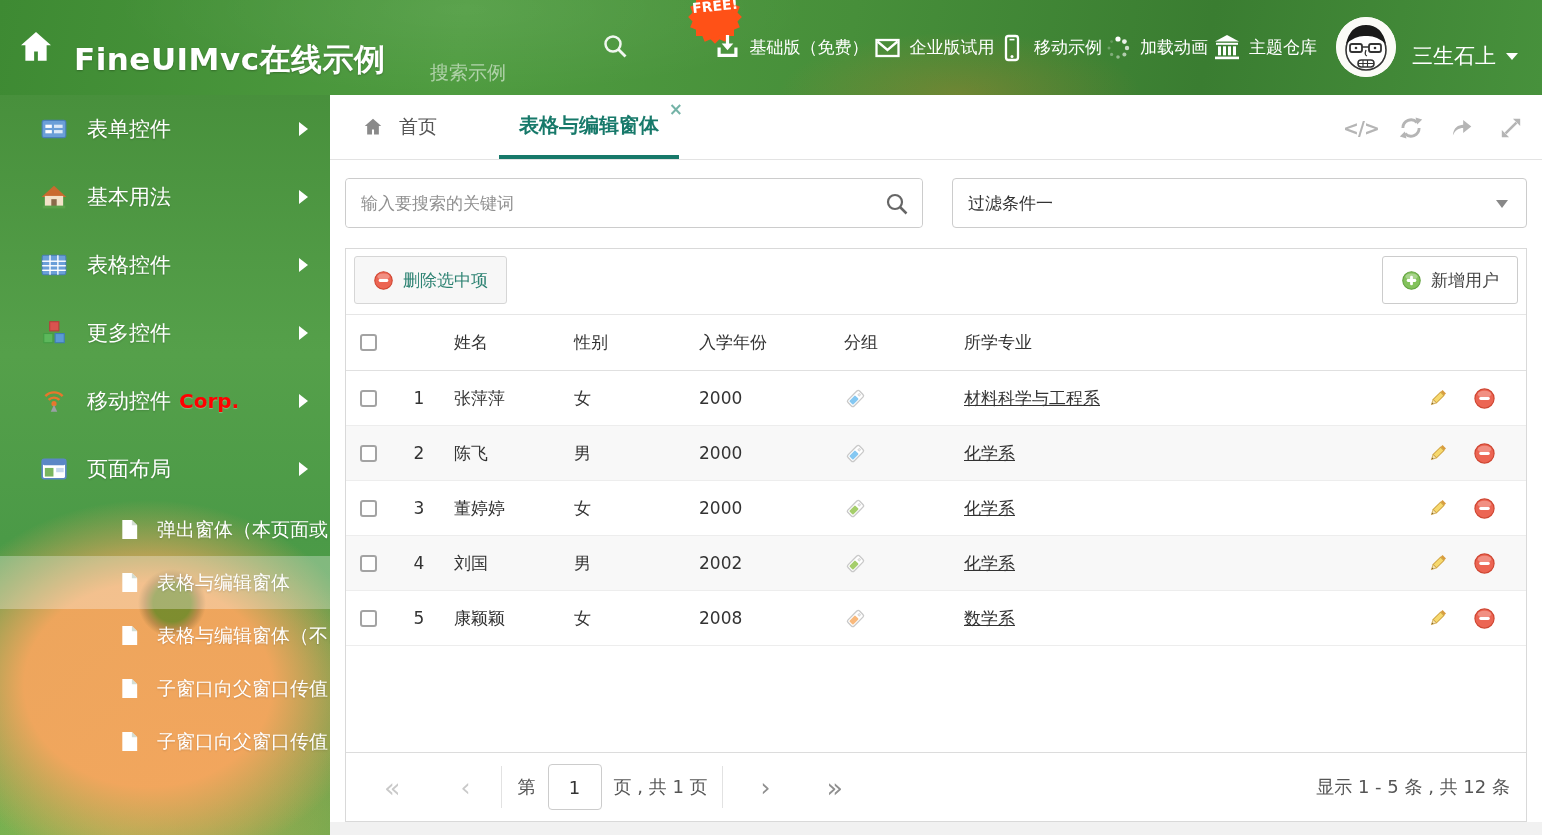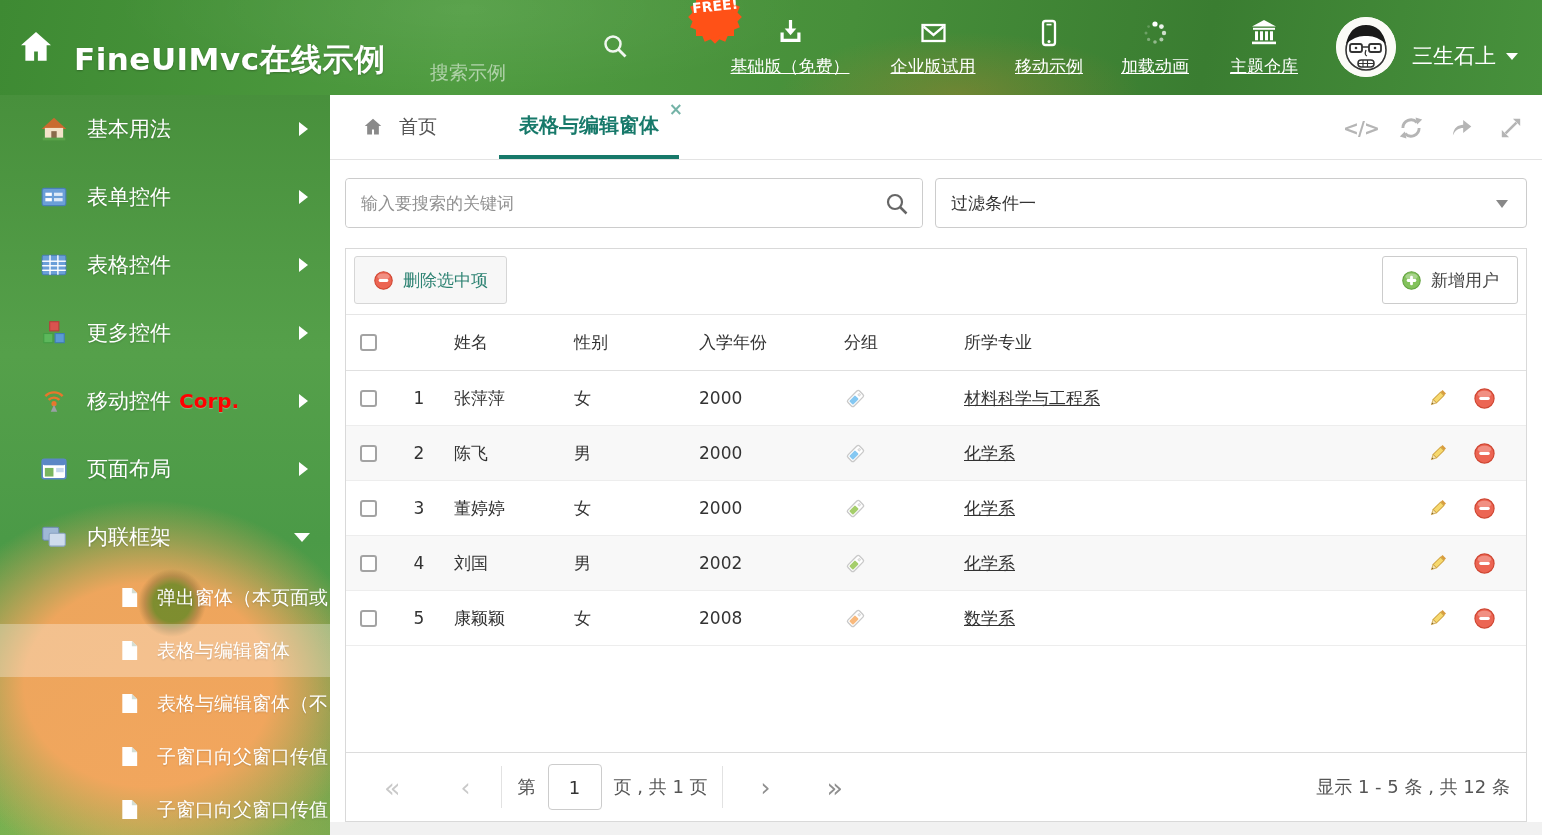--- a/index.html
+++ b/index.html
@@ -21,22 +21,22 @@
   .h-search input { background:transparent; border:none; outline:none; width:150px;
     font-size:19px; color:#fff; font-family:inherit; }
   .h-search input::placeholder { color:rgba(255,255,255,.55); }
   .h-mag { position:absolute; left:600px; top:31px; width:30px; height:30px; cursor:pointer; }
   .free-badge { position:absolute; left:686px; top:-12px; width:58px; height:58px; }
   .free-badge .spike { position:absolute; left:10px; top:10px; width:38px; height:38px; background:#ff5117; }
   .free-badge .r0{transform:rotate(0deg);} .free-badge .r1{transform:rotate(22.5deg);}
   .free-badge .r2{transform:rotate(45deg);} .free-badge .r3{transform:rotate(67.5deg);}
   .free-badge .free-text { position:absolute; left:0; top:10px; width:58px; text-align:center;
     font-size:14px; font-weight:bold; color:#fff; transform:rotate(-6deg); }
-  .h-nav-item { position:absolute; top:0; height:95px; display:flex; flex-direction:column;
-    align-items:center; justify-content:center; gap:6px; transform:translateX(-50%); cursor:pointer;text-decoration:underline; }
+  .h-nav-item { position:absolute; top:0; height:95px; display:flex; 
+    align-items:center; justify-content:center; gap:6px; transform:translateX(-50%); cursor:pointer; }
   .h-nav-item .nicon { width:32px; height:32px; }
   .h-nav-item .nlabel { font-size:17px; white-space:nowrap; }
   .avatar { position:absolute; left:1336px; top:17px; width:60px; height:60px; border-radius:50%;
     overflow:hidden; cursor:pointer; background:#fbfbf7; }
   .user { position:absolute; left:1412px; top:0; height:112px; display:flex; align-items:center;
     gap:10px; cursor:pointer; }
   .user .uname { font-size:21px; }
   .caret-down { width:0; height:0; border-left:6px solid transparent; border-right:6px solid transparent;
     border-top:7px solid #fff; }
 
@@ -73,21 +73,21 @@
   .tab-active { margin-left:62px; position:relative; padding:0 20px; display:flex; align-items:center;
     color:#17796a; font-weight:bold; font-size:20px; border-bottom:4px solid #17796a; cursor:pointer; }
   .tab-close { position:absolute; top:6px; right:-4px; color:#74b3a7; font-weight:bold;
     font-size:17px; cursor:pointer; line-height:1; }
   .tab-tools { position:absolute; right:18px; top:0; height:65px; display:flex; align-items:center;
     gap:24px; }
   .tool { width:26px; height:26px; color:#b5b5b5; cursor:pointer; display:flex; align-items:center;
     justify-content:center; }
   .tool.code { font-size:19px; font-weight:bold; letter-spacing:-1px; }
 
-  .filter-row { height:88px; flex:0 0 auto; padding:18px 15px 20px; display:flex; gap:12px;justify-content:center; }
+  .filter-row { height:88px; flex:0 0 auto; padding:18px 15px 20px; display:flex; gap:29px;justify-content:center; }
   .f-search { width:578px; height:50px; border:1px solid #ccc; border-radius:4px; position:relative;
     background:#fff; }
   .f-search input { width:100%; height:100%; border:none; outline:none; border-radius:4px;
     padding:0 44px 0 15px; font-size:17px; color:#333; font-family:inherit; }
   .f-search input::placeholder { color:#909090; }
   .f-mag { position:absolute; right:12px; top:12px; width:26px; height:26px; cursor:pointer; }
   .f-select { flex:1; height:50px; border:1px solid #ccc; border-radius:4px; display:flex;
     align-items:center; padding-left:15px; font-size:17px; color:#333; position:relative;
     cursor:pointer; background:#fff; }
   .f-select .caret { position:absolute; right:18px; top:21px; width:0; height:0;
@@ -248,40 +248,40 @@
     <div class="user">
       <span class="uname">三生石上</span>
       <span class="caret-down"></span>
     </div>
   </div>
 
   <div class="sidebar">
     <div class="s-item">
       <span class="sicon">
         <svg viewBox="0 0 26 26">
-            <polygon points="13,2.5 1.5,13 24.5,13" fill="#c96a2f"></polygon>
-            <rect x="4.5" y="12" width="17" height="9.5" fill="#f3e2c8"></rect>
-            <rect x="10.5" y="15" width="5" height="6.5" fill="#8a6a4a"></rect>
-            <rect x="2.5" y="21" width="21" height="2.6" fill="#5aa24a"></rect>
-          </svg>
-      </span>
-      <span class="slabel">基本用法</span>
-      <span class="arrow-right"></span>
-    </div>
-    <div class="s-item">
-      <span class="sicon">
-        <svg viewBox="0 0 26 26">
             <rect x="2" y="5" width="22" height="16" rx="2" fill="#6b9fd8" stroke="#4a7fb8"></rect>
             <rect x="5" y="9" width="6" height="3" fill="#fff"></rect>
             <rect x="13" y="9" width="8" height="3" fill="#dce9f7"></rect>
             <rect x="5" y="14" width="6" height="3" fill="#fff"></rect>
             <rect x="13" y="14" width="8" height="3" fill="#dce9f7"></rect>
           </svg>
       </span>
       <span class="slabel">表单控件</span>
+      <span class="arrow-right"></span>
+    </div>
+    <div class="s-item">
+      <span class="sicon">
+        <svg viewBox="0 0 26 26">
+            <polygon points="13,2.5 1.5,13 24.5,13" fill="#c96a2f"></polygon>
+            <rect x="4.5" y="12" width="17" height="9.5" fill="#f3e2c8"></rect>
+            <rect x="10.5" y="15" width="5" height="6.5" fill="#8a6a4a"></rect>
+            <rect x="2.5" y="21" width="21" height="2.6" fill="#5aa24a"></rect>
+          </svg>
+      </span>
+      <span class="slabel">基本用法</span>
       <span class="arrow-right"></span>
     </div>
     <div class="s-item">
       <span class="sicon">
         <svg viewBox="0 0 26 26">
             <rect x="2" y="4" width="22" height="18" rx="1.5" fill="#6b9fd8" stroke="#4a7fb8"></rect>
             <g stroke="#fff" stroke-width="1.3">
               <line x1="2" y1="9.5" x2="24" y2="9.5"></line>
               <line x1="2" y1="13.7" x2="24" y2="13.7"></line>
               <line x1="2" y1="17.9" x2="24" y2="17.9"></line>
@@ -322,30 +322,20 @@
         <svg viewBox="0 0 26 26">
             <rect x="2" y="4" width="22" height="18" rx="2" fill="#fff" stroke="#5b87c5" stroke-width="1.5"></rect>
             <rect x="2" y="4" width="22" height="5.5" rx="2" fill="#5b87c5"></rect>
             <rect x="4.5" y="12" width="8" height="8" fill="#79b55e"></rect>
             <rect x="15" y="12" width="7" height="4" fill="#c7d9ee"></rect>
           </svg>
       </span>
       <span class="slabel">页面布局</span>
       <span class="arrow-right"></span>
     </div>
-    <div class="s-item">
-      <span class="sicon">
-        <svg viewBox="0 0 26 26">
-            <rect x="2.5" y="4" width="15" height="12" rx="1.5" fill="#9fb8d6" stroke="#6d8ab0"></rect>
-            <rect x="8.5" y="9.5" width="15" height="12" rx="1.5" fill="#cfdced" stroke="#8aa3c2"></rect>
-          </svg>
-      </span>
-      <span class="slabel">内联框架</span>
-      <span class="arrow-down"></span>
-    </div>
 
     <div class="s-sub">
       <span class="picon">
         <svg viewBox="0 0 24 24">
             <path d="M4.5 2 h10 l5.5 5.5 V22 H4.5 Z" fill="#fff"></path>
             <path d="M14.5 2 l5.5 5.5 h-5.5 Z" fill="#d4ddd4"></path>
           </svg>
       </span>
       <span class="slabel">弹出窗体（本页面或...</span>
     </div>

